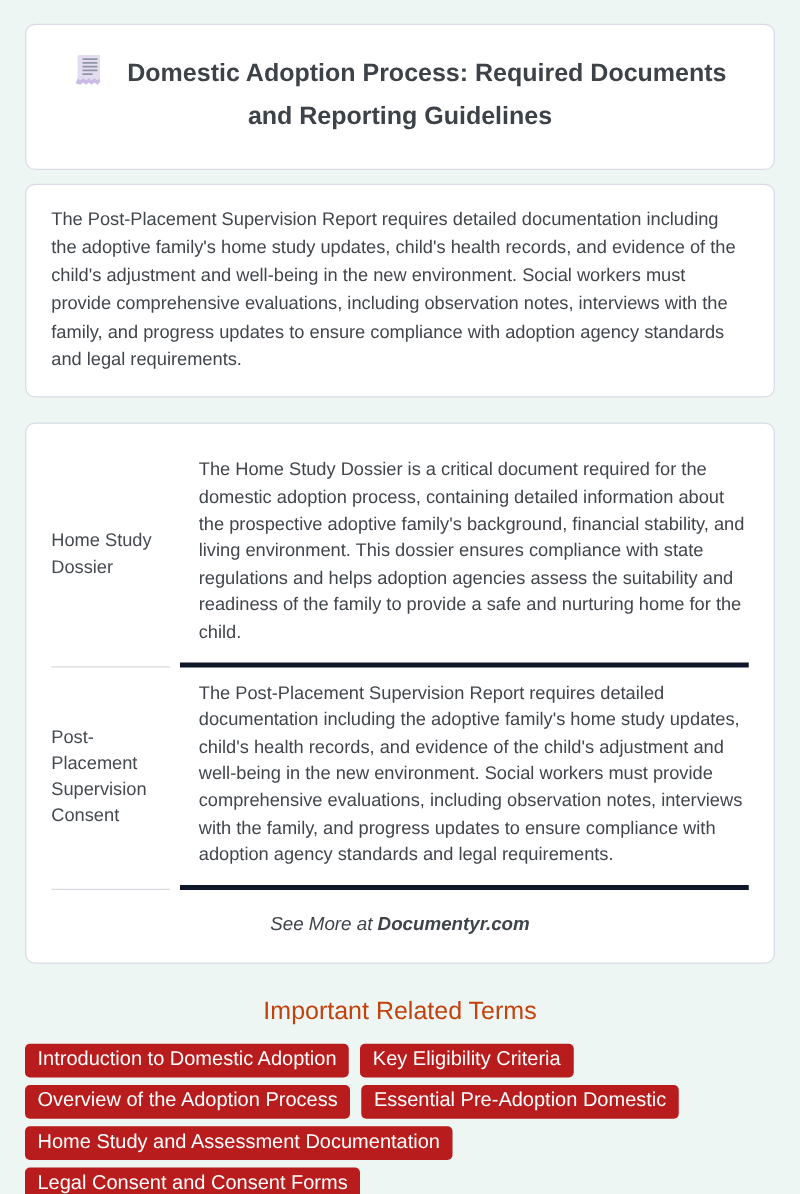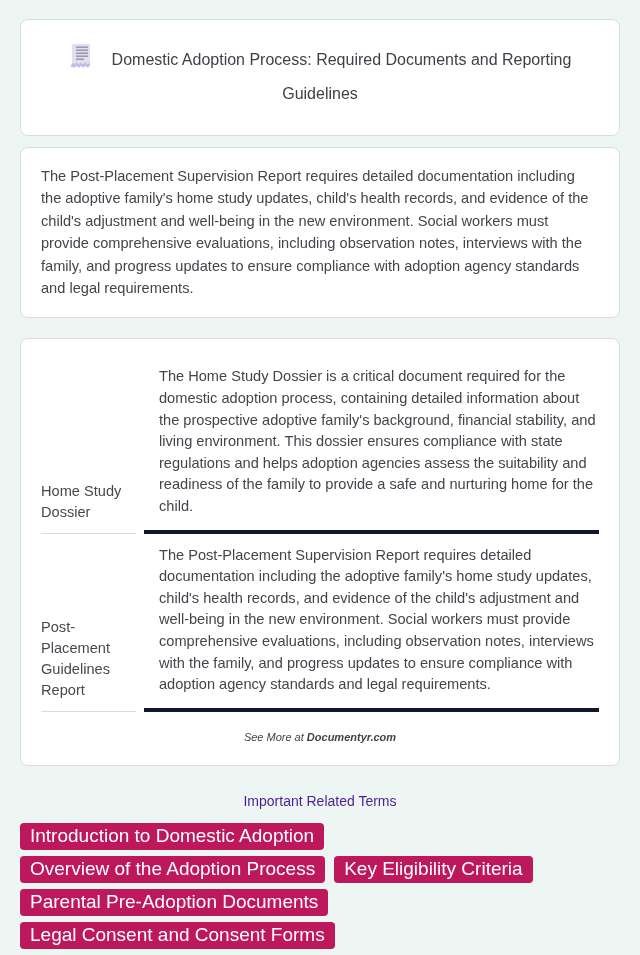--- a/index.html
+++ b/index.html
@@ -12,84 +12,84 @@
   }
   .card {
     background: #ffffff;
     border: 1px solid #d9dce6;
     border-radius: 8px;
     margin: 0 20px;
   }
   
   .header-card { margin-top: 19px; padding: 23px 28px 27px; }
   .page-title {
-    font-size: 16px;
+    font-size: 20px;
     line-height: 29px;
-    font-weight: 400;
+    font-weight: 700;
     color: #3d4249;
     text-align: center;
   }
   .title-icon {
     display: inline-block;
     vertical-align: -5px;
     margin-right: 18px;
   }
   
   .summary-card { margin-top: 11px; padding: 17px 20px 18px; }
   .summary-text {
     font-size: 14.6px;
     line-height: 22.4px;
     color: #41464c;
   }
   
   .table-card { margin-top: 20px; padding: 16px 20px 22px; }
   .trow { display: grid; grid-template-columns: 95px 1fr; column-gap: 8px; }
   .term-cell {
     display: flex;
-    align-items: flex-end;
+    align-items: center;
     font-size: 14.6px;
     line-height: 21px;
     color: #454a50;
     border-bottom: 1px solid #d8dbe0;
     padding: 10px 0;
   }
   .def-cell {
     font-size: 14.6px;
     line-height: 21.6px;
     color: #41464c;
     border-bottom: 4px solid #0f172a;
     padding: 11px 0 12px 15px;
   }
   .see-more {
     text-align: center;
     font-style: italic;
-    font-size: 11px;
+    font-size: 15px;
     color: #3f444a;
     margin-top: 19px;
   }
   .see-more .brand { font-weight: bold; }
   
   .related-heading {
     text-align: center;
-    font-size: 14px;
+    font-size: 20px;
     font-weight: 500;
-    color: #4c1d95;
+    color: #c2410c;
     margin-top: 27px;
   }
   .tags {
     display: flex;
     flex-wrap: wrap;
     gap: 6px 9px;
     margin: 14px 20px 0;
   }
   .tag {
     display: inline-block;
-    background: #be185d;
+    background: #b91c1c;
     color: #ffffff;
-    font-size: 19px;
+    font-size: 16px;
     line-height: 16px;
     padding: 5px 10px 6px;
     border-radius: 4px;
     cursor: pointer;
     white-space: nowrap;
   }
 </style>
 </head>
 <body>
 
@@ -117,30 +117,31 @@
 
 <div class="card table-card">
   <div class="trow">
     <div class="term-cell">
       <span>Home Study Dossier</span>
     </div>
     <div class="def-cell">The Home Study Dossier is a critical document required for the domestic adoption process, containing detailed information about the prospective adoptive family's background, financial stability, and living environment. This dossier ensures compliance with state regulations and helps adoption agencies assess the suitability and readiness of the family to provide a safe and nurturing home for the child.</div>
   </div>
   <div class="trow">
     <div class="term-cell">
-      <span>Post-Placement Guidelines Report</span>
+      <span>Post-Placement Supervision Consent</span>
     </div>
     <div class="def-cell">The Post-Placement Supervision Report requires detailed documentation including the adoptive family's home study updates, child's health records, and evidence of the child's adjustment and well-being in the new environment. Social workers must provide comprehensive evaluations, including observation notes, interviews with the family, and progress updates to ensure compliance with adoption agency standards and legal requirements.</div>
   </div>
   <p class="see-more">
     <span>See More at </span><span class="brand">Documentyr.com</span>
   </p>
 </div>
 
 <h2 class="related-heading">Important Related Terms</h2>
 <div class="tags">
   <span class="tag">Introduction to Domestic Adoption</span>
+  <span class="tag">Key Eligibility Criteria</span>
   <span class="tag">Overview of the Adoption Process</span>
-  <span class="tag">Key Eligibility Criteria</span>
-  <span class="tag">Parental Pre-Adoption Documents</span>
+  <span class="tag">Essential Pre-Adoption Domestic</span>
+  <span class="tag">Home Study and Assessment Documentation</span>
   <span class="tag">Legal Consent and Consent Forms</span>
 
 </div>
 
 </body></html>

